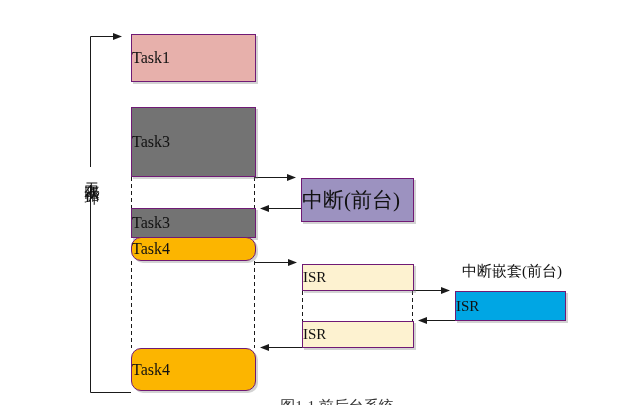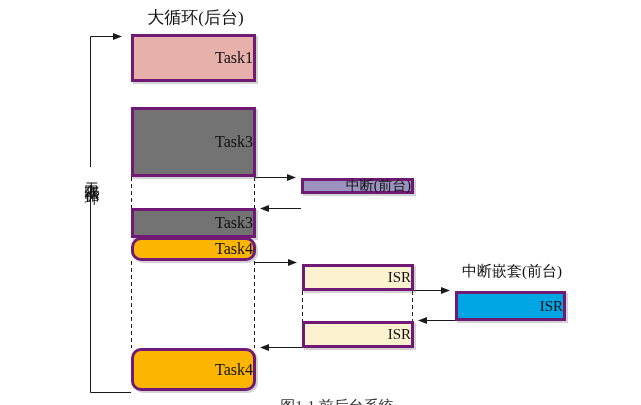--- a/index.html
+++ b/index.html
@@ -8,40 +8,40 @@
     width:641px;height:405px;
     background:#ffffff;
     overflow:hidden;
     font-family:"Liberation Serif","DejaVu Serif",serif;
     color:#111;
   }
   .layer{position:absolute;left:0;top:0;}
   .box{
     position:absolute;
     box-sizing:border-box;
-    border:3px solid #701a75;
-    display:flex;align-items:center;justify-content:flex-end;
+    border:1px solid #701a75;
+    display:flex;align-items:center;justify-content:flex-start;
     font-size:16px;
     box-shadow:2px 2px 0 rgba(130,130,130,0.35);
   }
   .c-task1{background:#e7b0ab;}
   .c-task2{background:#dcd8e6;}
   .c-task3{background:#737373;}
   .c-task4{background:#fcb500;border-radius:10px;}
   .c-interrupt{background:#9c92c0;}
   .c-isr{background:#fdf2d0;}
   .c-nested{background:#00a6e4;}
 
   #task1{left:131px;top:34px;width:125px;height:48px;}
   #task2{left:131px;top:81px;width:125px;height:27px;}
   #task3a{left:131px;top:107px;width:125px;height:70px;}
   #task3b{left:131px;top:208px;width:125px;height:30px;}
   #task4a{left:131px;top:237px;width:125px;height:24px;}
   #task4b{left:131px;top:348px;width:125px;height:43px;}
-  #interruptBox{left:301px;top:178px;width:113px;height:16px;font-size:14px;}
+  #interruptBox{left:301px;top:178px;width:113px;height:44px;font-size:21px;}
   #isr1{left:302px;top:264px;width:112px;height:27px;font-size:15px;}
   #isr2{left:302px;top:321px;width:112px;height:27px;font-size:15px;}
   #nestedIsr{left:455px;top:291px;width:111px;height:30px;font-size:15px;}
 
   .label{position:absolute;text-align:center;}
   #mainTitle{left:118px;top:7px;width:155px;height:22px;font-size:17px;line-height:22px;}
   #nestedTitle{left:444px;top:261px;width:136px;height:20px;font-size:15px;line-height:20px;}
   #loopLabel{
     left:80px;top:167px;width:21px;
     writing-mode:vertical-rl;text-orientation:upright;
@@ -83,21 +83,20 @@
 
       <path d="M255,177.5 H295" marker-end="url(#arrow)"></path>
       <path d="M301,208.5 H261" marker-end="url(#arrow)"></path>
       <path d="M255,262.5 H296" marker-end="url(#arrow)"></path>
       <path d="M413,290.5 H449" marker-end="url(#arrow)"></path>
       <path d="M455,320.5 H419" marker-end="url(#arrow)"></path>
       <path d="M302,347.5 H261" marker-end="url(#arrow)"></path>
     </g>
   </svg>
 
-  <div class="label" id="mainTitle">大循环(后台)</div>
 
   <div class="label" id="loopLabel">无限循环</div>
 
   <div class="box c-task1" id="task1">
     <span>Task1</span>
   </div>
   <div class="box c-task3" id="task3a">
     <span>Task3</span>
   </div>
   <div class="box c-task3" id="task3b">

